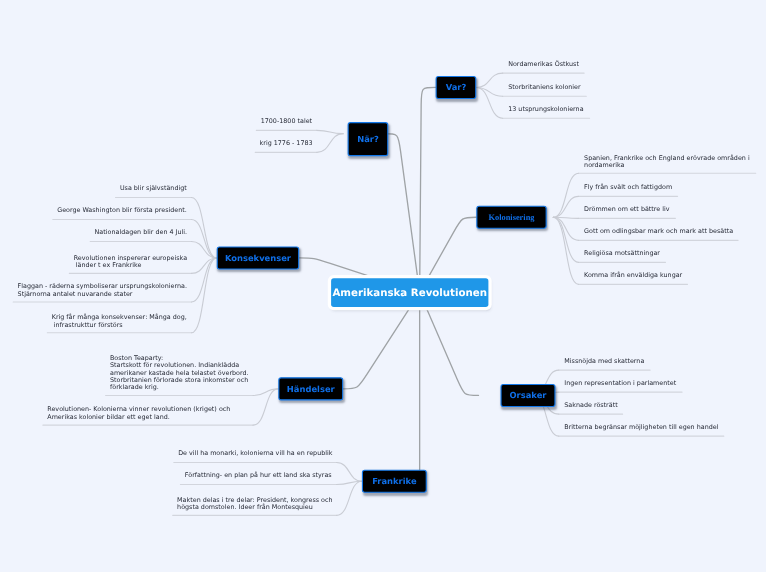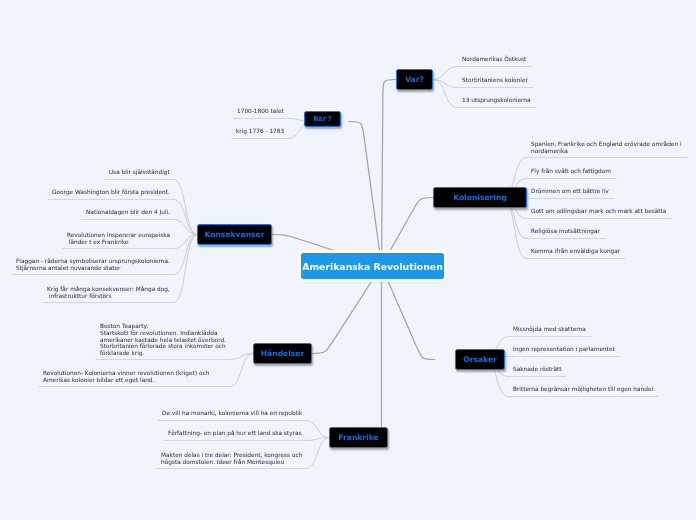--- a/index.html
+++ b/index.html
@@ -81,22 +81,22 @@
       <path d="M 306 420.5 C 318.65 420.5, 316.35 437.5, 329 437.5" fill="none" stroke="#c9ccd4" stroke-width="1" stroke-linecap="round"></path>
       <path d="M 164 440.5 L 306 440.5" fill="none" stroke="#d2d5dd" stroke-width="1" stroke-linecap="round"></path>
       <path d="M 306 440.5 C 318.65 440.5, 316.35 437.5, 329 437.5" fill="none" stroke="#c9ccd4" stroke-width="1" stroke-linecap="round"></path>
       <path d="M 157 468.5 L 306 468.5" fill="none" stroke="#d2d5dd" stroke-width="1" stroke-linecap="round"></path>
       <path d="M 306 468.5 C 318.65 468.5, 316.35 437.5, 329 437.5" fill="none" stroke="#c9ccd4" stroke-width="1" stroke-linecap="round"></path>
     </svg>
 
   <div class="node root" id="root-node" style="left: 301px; top: 253px; width: 143px; height: 26px;">Amerikanska Revolutionen</div>
 
   <div class="node" style="left: 396px; top: 69px; width: 37px; height: 21px;">Var?</div>
-  <div class="node" style="left: 304px; top: 111px; width: 37px; height: 16px; font-family: Liberation Mono, monospace;">När?</div>
-  <div class="node" style="left: 433px; top: 187px; width: 94px; height: 21px;">Kolonisering</div>
+  <div class="node" style="left: 316px; top: 111px; width: 37px; height: 31px;">När?</div>
+  <div class="node" style="left: 433px; top: 187px; width: 64px; height: 21px; font-family: Liberation Serif, serif;">Kolonisering</div>
   <div class="node" style="left: 197px; top: 224px; width: 75px; height: 21px;">Konsekvenser</div>
   <div class="node" style="left: 253px; top: 343px; width: 59px; height: 21px;">Händelser</div>
   <div class="node" style="left: 419px; top: 349px; width: 50px; height: 21px; margin-left: 36px;">Orsaker</div>
   <div class="node" style="left: 329px; top: 427px; width: 59px; height: 21px;">Frankrike</div>
 
   <div class="leaf" style="left: 462px; top: 56.4px;">Nordamerikas Östkust</div>
   <div class="leaf" style="left: 462px; top: 77.4px;">Storbritaniens kolonier</div>
   <div class="leaf" style="left: 462px; top: 97.4px;">13 utsprungskolonierna</div>
 
   <div class="leaf" style="left: 237px; top: 108.4px;">1700-1800 talet</div>

